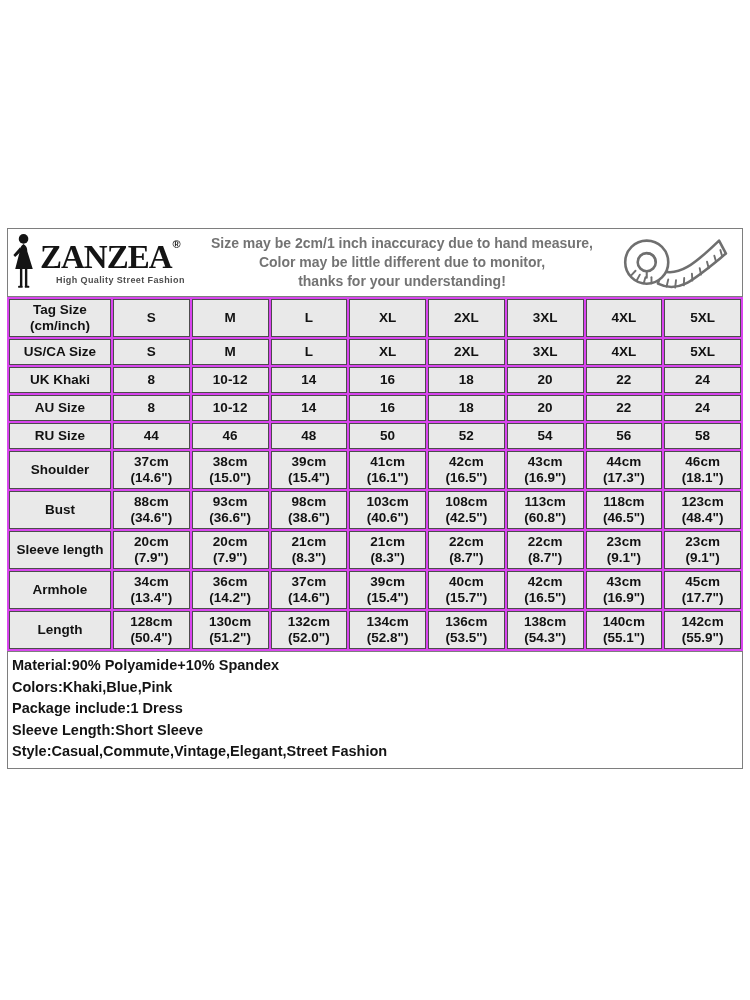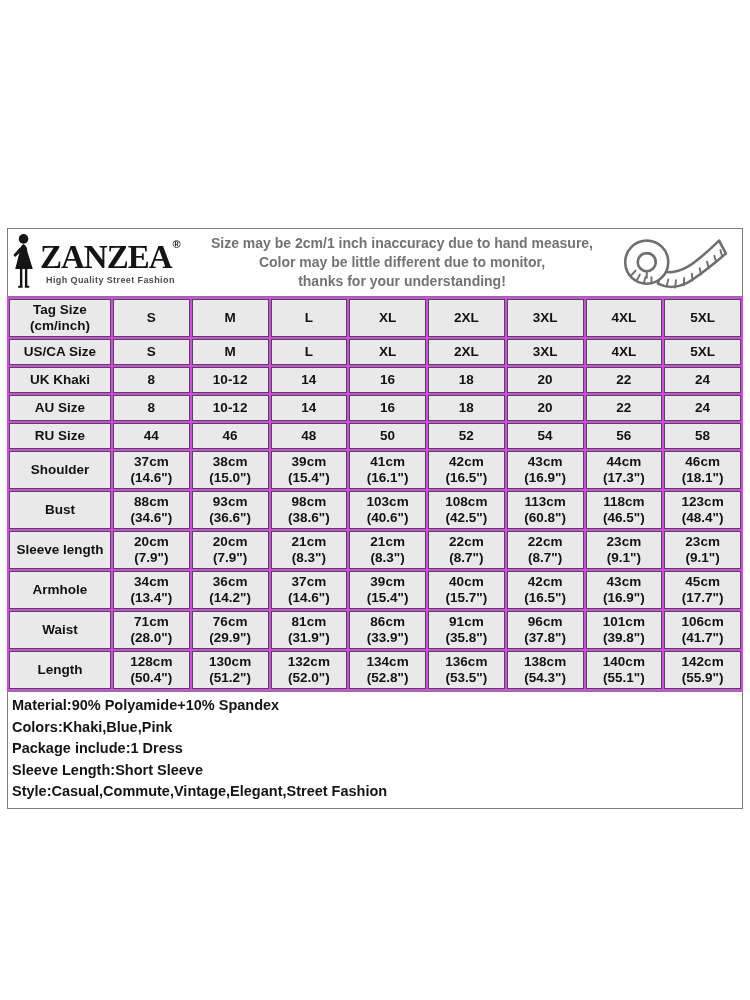--- a/index.html
+++ b/index.html
@@ -45,21 +45,21 @@
     display:flex;
     align-items:flex-start;
   }
   .logo-reg { font-size:11px; margin-top:-2px; margin-left:1px; font-family:"Liberation Sans",sans-serif; font-weight:bold; }
   .logo-tagline {
     font-size:9px;
     font-weight:bold;
     color:#4c4c4c;
     letter-spacing:0.4px;
     margin-top:2px;
-    margin-left:6px;
+    margin-left:16px;
     white-space:nowrap;
   }
   .disclaimer {
     flex:1;
     text-align:center;
     font-weight:bold;
     font-size:14px;
     line-height:19px;
     color:#737373;
   }
@@ -304,39 +304,20 @@
           <td>40cm
 (15.7")</td>
           <td>42cm
 (16.5")</td>
           <td>43cm
 (16.9")</td>
           <td>45cm
 (17.7")</td>
         </tr>
         <tr class="r-double">
-          <td class="label-cell">Waist</td>
-          <td>71cm
-(28.0")</td>
-          <td>76cm
-(29.9")</td>
-          <td>81cm
-(31.9")</td>
-          <td>86cm
-(33.9")</td>
-          <td>91cm
-(35.8")</td>
-          <td>96cm
-(37.8")</td>
-          <td>101cm
-(39.8")</td>
-          <td>106cm
-(41.7")</td>
-        </tr>
-        <tr class="r-double">
           <td class="label-cell">Length</td>
           <td>128cm
 (50.4")</td>
           <td>130cm
 (51.2")</td>
           <td>132cm
 (52.0")</td>
           <td>134cm
 (52.8")</td>
           <td>136cm

